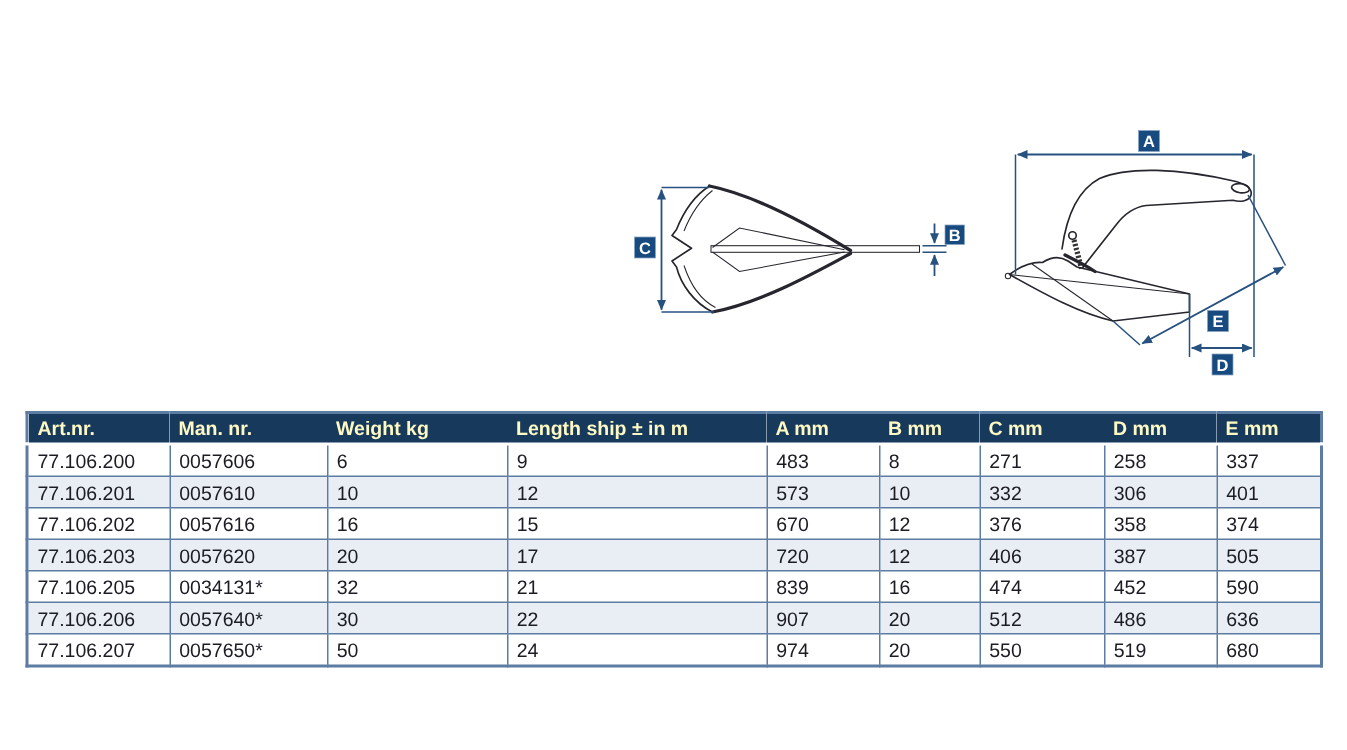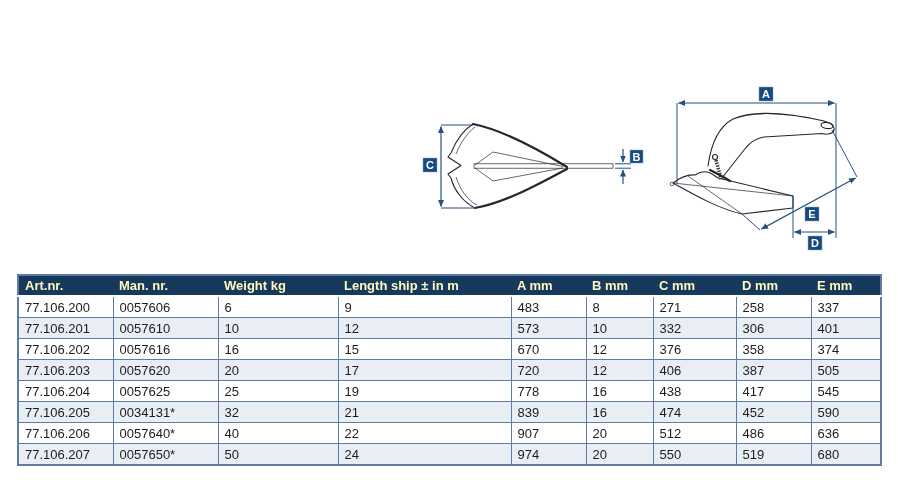--- a/index.html
+++ b/index.html
@@ -202,45 +202,34 @@
           <td>0057620</td>
           <td>20</td>
           <td>17</td>
           <td>720</td>
           <td>12</td>
           <td>406</td>
           <td>387</td>
           <td>505</td>
         </tr>
         <tr>
-          <td>77.106.204</td>
-          <td>0057625</td>
-          <td>25</td>
-          <td>19</td>
-          <td>778</td>
-          <td>16</td>
-          <td>438</td>
-          <td>417</td>
-          <td>545</td>
-        </tr>
-        <tr>
           <td>77.106.205</td>
           <td>0034131*</td>
           <td>32</td>
           <td>21</td>
           <td>839</td>
           <td>16</td>
           <td>474</td>
           <td>452</td>
           <td>590</td>
         </tr>
         <tr>
           <td>77.106.206</td>
           <td>0057640*</td>
-          <td>40</td>
+          <td>30</td>
           <td>22</td>
           <td>907</td>
           <td>20</td>
           <td>512</td>
           <td>486</td>
           <td>636</td>
         </tr>
         <tr>
           <td>77.106.207</td>
           <td>0057650*</td>

